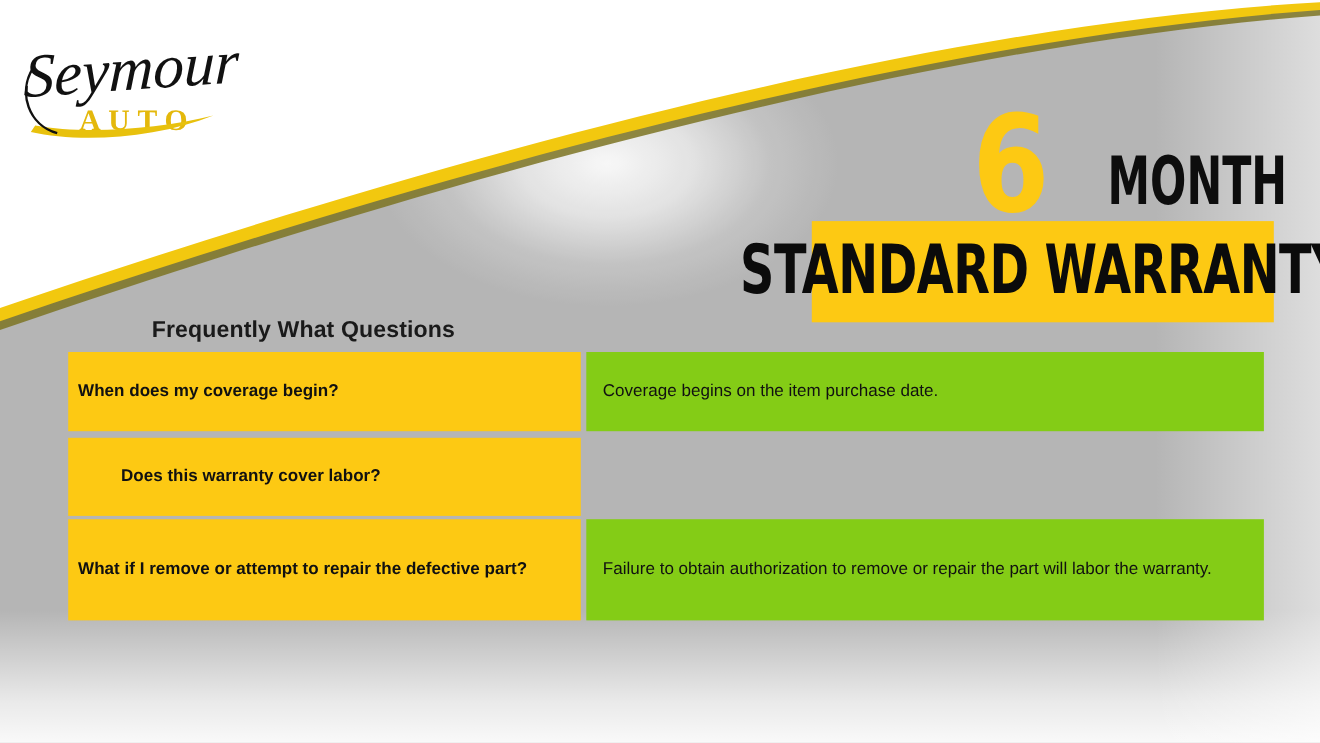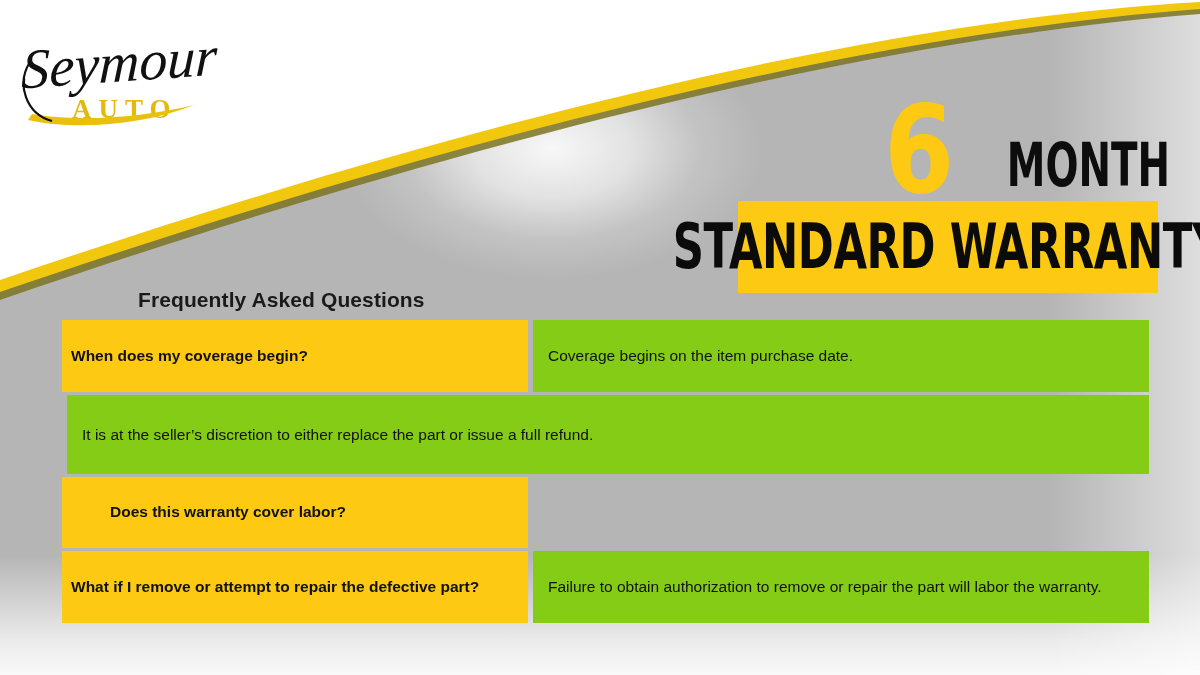--- a/index.html
+++ b/index.html
@@ -189,21 +189,21 @@
   .faq-a-text {
     font-size: 15.5px;
     font-weight: 400;
     color: #111111;
     line-height: 1.38;
     text-align: justify;
   }
   .r1 .faq-q, .r1 .faq-a { height: 72px; }
   .r2 .faq-q, .r2 .faq-a { height: 79px; }
   .r3 .faq-q, .r3 .faq-a { height: 71px; padding-left: 48px; }
-  .r4 .faq-q, .r4 .faq-a { height: 72px; }
+  .r4 .faq-q, .r4 .faq-a { height: 92px; }
 </style>
 </head>
 <body>
 
 <div id="slide">
 
   <div class="bg-photo"></div>
   <div class="bg-fade-bottom"></div>
   <div class="bg-fade-right"></div>
 
@@ -229,39 +229,36 @@
 
   <div class="term-line">
     <span class="term-number">6</span>
     <span class="term-word">MONTH</span>
   </div>
 
   <div class="banner">
     <span class="banner-text">STANDARD WARRANTY</span>
   </div>
 
-  <div class="faq-heading">Frequently Asked Questions</div>
+  <div class="faq-heading">Frequently What Questions</div>
 
   <div class="faq-table">
 
     <div class="faq-row r1">
       <div class="faq-q">
         <span class="faq-q-text">When does my coverage begin?</span>
       </div>
       <div class="faq-gap"></div>
       <div class="faq-a">
         <span class="faq-a-text">Coverage begins on the item purchase date.</span>
       </div>
     </div>
 
     <div class="faq-row r2">
       <div class="faq-gap"></div>
-      <div class="faq-a">
-        <span class="faq-a-text">It is at the seller’s discretion to either replace the part or issue a full refund.</span>
-      </div>
     </div>
 
     <div class="faq-row r3">
       <div class="faq-q">
         <span class="faq-q-text">Does this warranty cover labor?</span>
       </div>
       <div class="faq-gap"></div>
     </div>
 
     <div class="faq-row r4">

